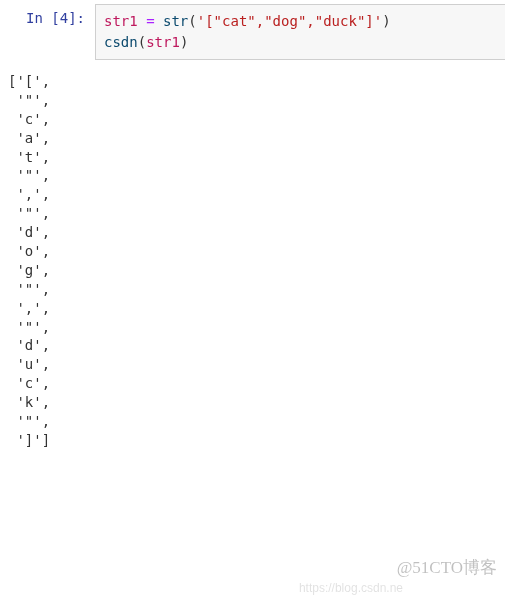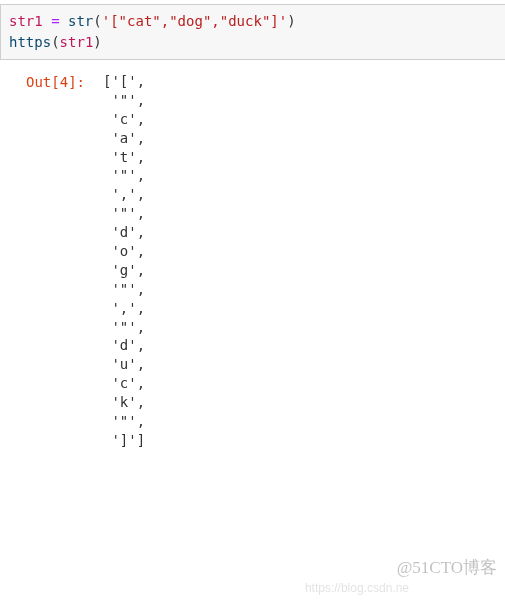--- a/index.html
+++ b/index.html
@@ -53,36 +53,36 @@
       position: absolute;
       bottom: 22px;
       right: 8px;
       font-size: 17px;
       color: rgba(0,0,0,0.25);
       font-family: Liberation Serif, serif;
     }
     .watermark2 {
       position: absolute;
       bottom: 6px;
-      right: 96px;
+      right: 102px;
       font-size: 12px;
       color: rgba(0,0,0,0.12);
       font-family: sans-serif;
     }
   </style>
 </head>
 <body>
 
 <div class="cell">
+  <div class="prompt prompt-in">In  [4]:</div>
   <div class="input-area"><span class="kw-name">str1</span><span class="op"> = </span><span class="builtin">str</span><span class="paren">(</span><span class="string">'["cat","dog","duck"]'</span><span class="paren">)</span>
-<span class="builtin">https</span><span class="paren">(</span><span class="kw-name">str1</span><span class="paren">)</span></div>
+<span class="builtin">csdn</span><span class="paren">(</span><span class="kw-name">str1</span><span class="paren">)</span></div>
 </div>
 
 <div class="cell">
-  <div class="prompt prompt-out">Out[4]:</div>
   <div class="output-area">['[',
  '"',
  'c',
  'a',
  't',
  '"',
  ',',
  '"',
  'd',
  'o',

